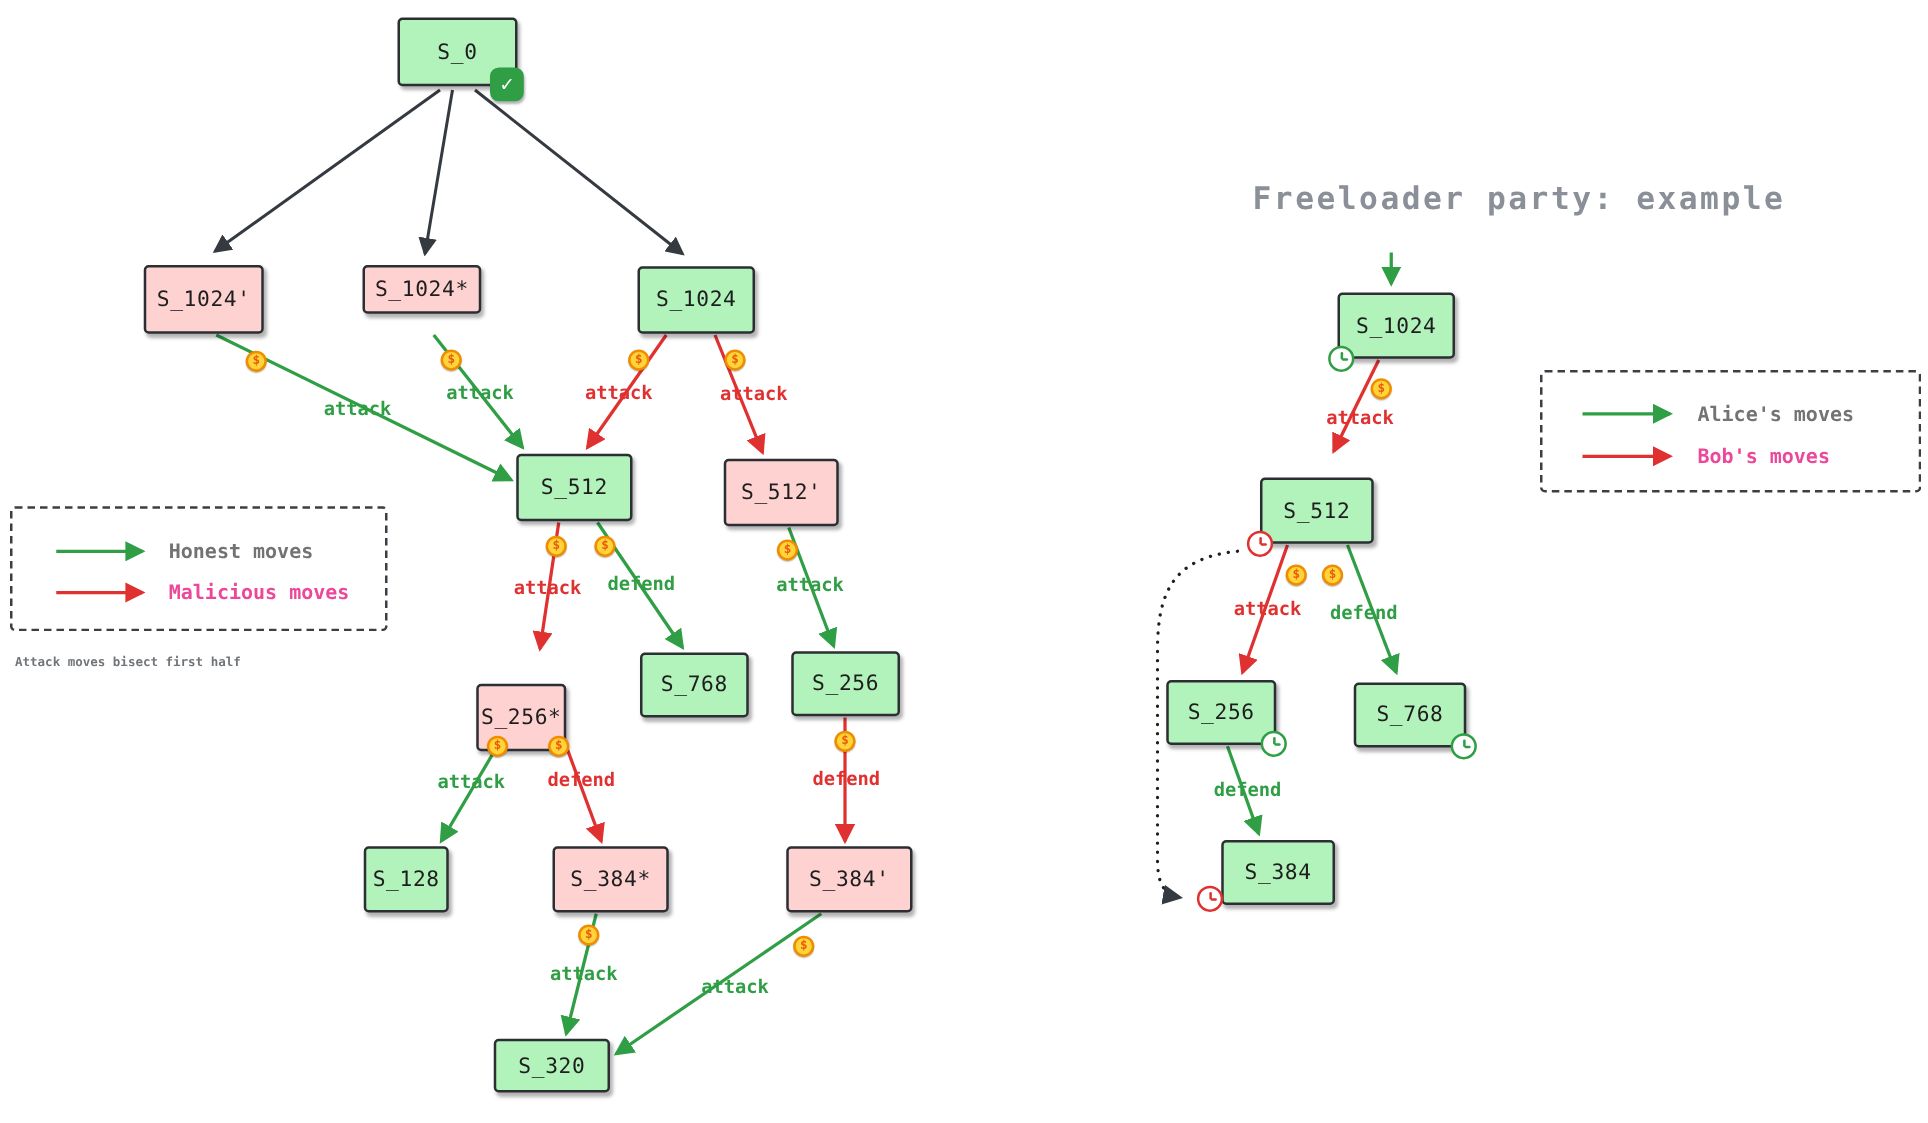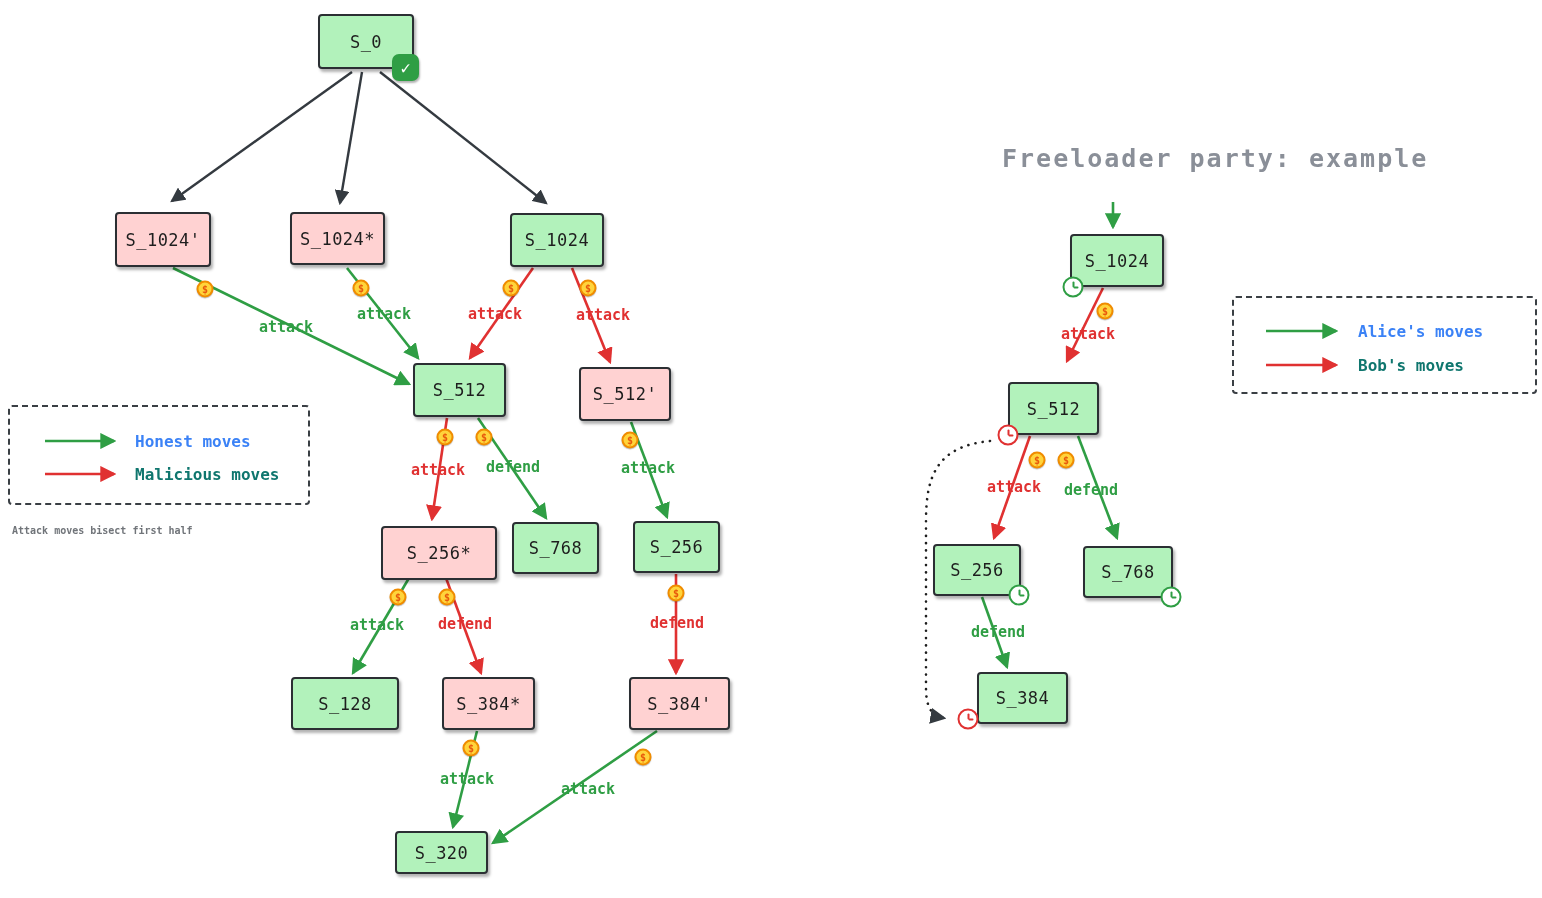--- a/index.html
+++ b/index.html
@@ -51,22 +51,22 @@
     box-shadow:1px 2px 2px rgba(0,0,0,0.3);
   }
 
   .legend-box {
     position:absolute; z-index:2; border:2px dashed #3a3f44; border-radius:4px; background:transparent;
   }
   .legend-label {
     position:absolute; z-index:4; font-weight:bold; font-size:16px;
     transform:translateY(-50%); white-space:nowrap;
   }
-  .legend-label.green { color:#3b82f6; }
-  .legend-label.red { color:#0f766e; }
+  .legend-label.green { color:#737373; }
+  .legend-label.red { color:#ec4899; }
 
   .diagram-title {
     position:absolute; z-index:4; color:#8a8f98; font-weight:bold;
     font-size:25px; letter-spacing:2px; white-space:nowrap;
   }
   .note {
     position:absolute; z-index:4; color:#71757a; font-weight:bold;
     font-size:10px; line-height:1.35; white-space:nowrap;
   }
   .annotation {
@@ -124,31 +124,31 @@
     <path d="M990 441 C 940 446 926 472 926 520 L926 688 C 926 708 932 716 944 718" stroke="#1e1e1e" stroke-width="2.6" fill="none" stroke-linecap="round" stroke-dasharray="0.1 7.2" marker-end="url(#mBlack)"></path>
 
     <path d="M1266 331 L1336 331" stroke="#2f9e44" stroke-width="2.6" fill="none" marker-end="url(#mGreen)"></path>
     <path d="M1266 365 L1336 365" stroke="#e03131" stroke-width="2.6" fill="none" marker-end="url(#mRed)"></path>
   </svg>
 
   <div class="node" style="left:318px;top:14px;width:96px;height:55px">S_0</div>
   <div class="badge-check" style="left:392px;top:54px">✓</div>
 
   <div class="node pink" style="left:115px;top:212px;width:96px;height:55px">S_1024'</div>
-  <div class="node pink" style="left:290px;top:212px;width:95px;height:53px">S_1024*</div>
+  <div class="node pink" style="left:290px;top:212px;width:95px;height:39px">S_1024*</div>
   <div class="node" style="left:510px;top:213px;width:94px;height:54px">S_1024</div>
 
   <div class="node" style="left:413px;top:363px;width:93px;height:54px">S_512</div>
   <div class="node pink" style="left:579px;top:367px;width:92px;height:54px">S_512'</div>
 
-  <div class="node pink" style="left:381px;top:526px;width:116px;height:54px">S_256*</div>
+  <div class="node pink" style="left:381px;top:547px;width:72px;height:54px">S_256*</div>
   <div class="node" style="left:512px;top:522px;width:87px;height:52px">S_768</div>
   <div class="node" style="left:633px;top:521px;width:87px;height:52px">S_256</div>
 
-  <div class="node" style="left:291px;top:677px;width:108px;height:53px">S_128</div>
+  <div class="node" style="left:291px;top:677px;width:68px;height:53px">S_128</div>
   <div class="node pink" style="left:442px;top:677px;width:93px;height:53px">S_384*</div>
   <div class="node pink" style="left:629px;top:677px;width:101px;height:53px">S_384'</div>
 
   <div class="node" style="left:395px;top:831px;width:93px;height:43px">S_320</div>
 
   <div class="coin" style="left:205px;top:289px">$</div>
   <div class="coin" style="left:361px;top:288px">$</div>
   <div class="coin" style="left:511px;top:288px">$</div>
   <div class="coin" style="left:588px;top:288px">$</div>
   <div class="coin" style="left:445px;top:437px">$</div>

